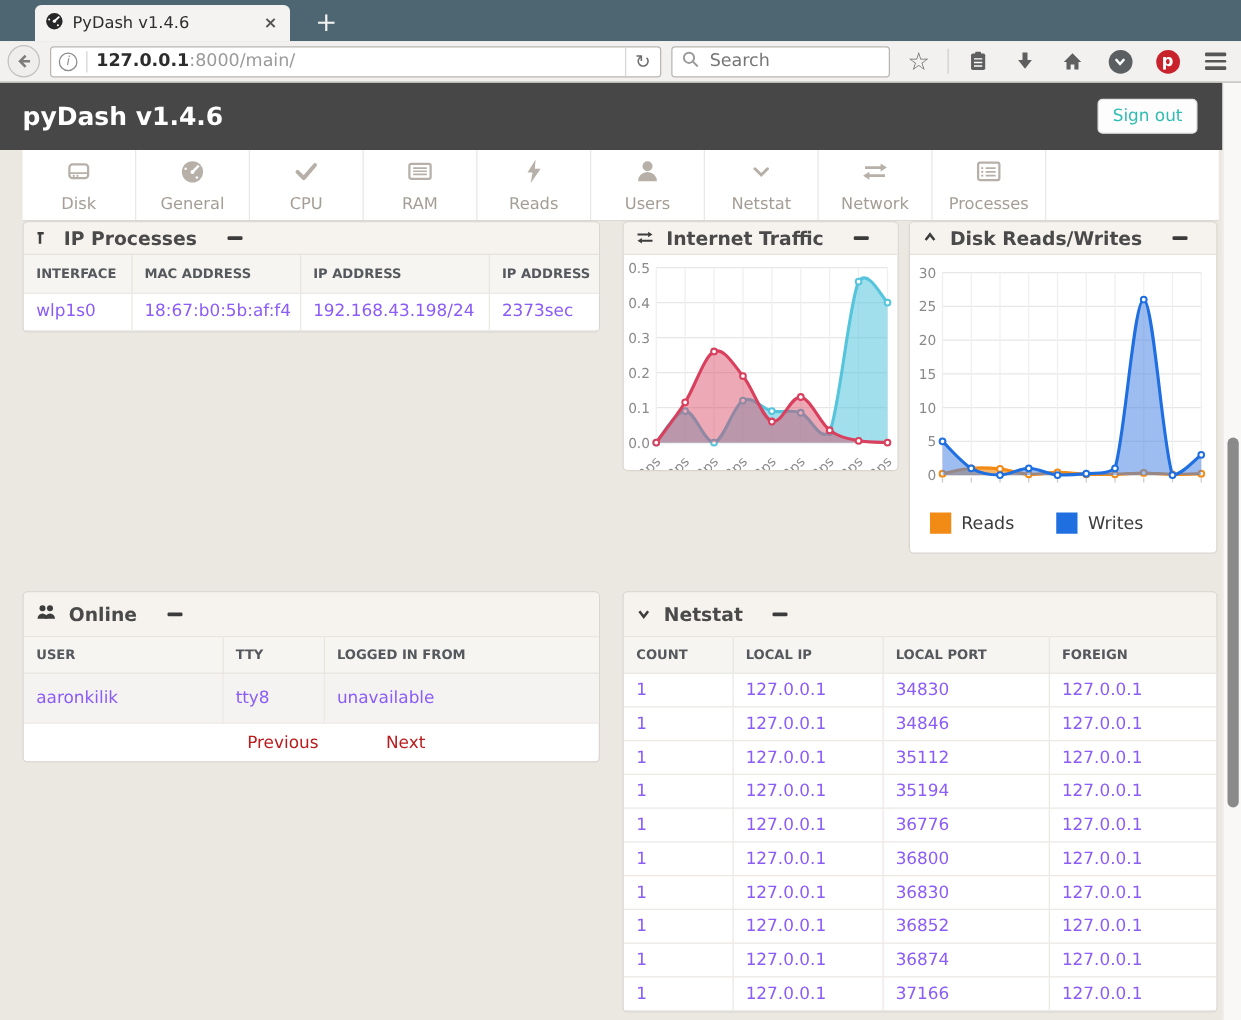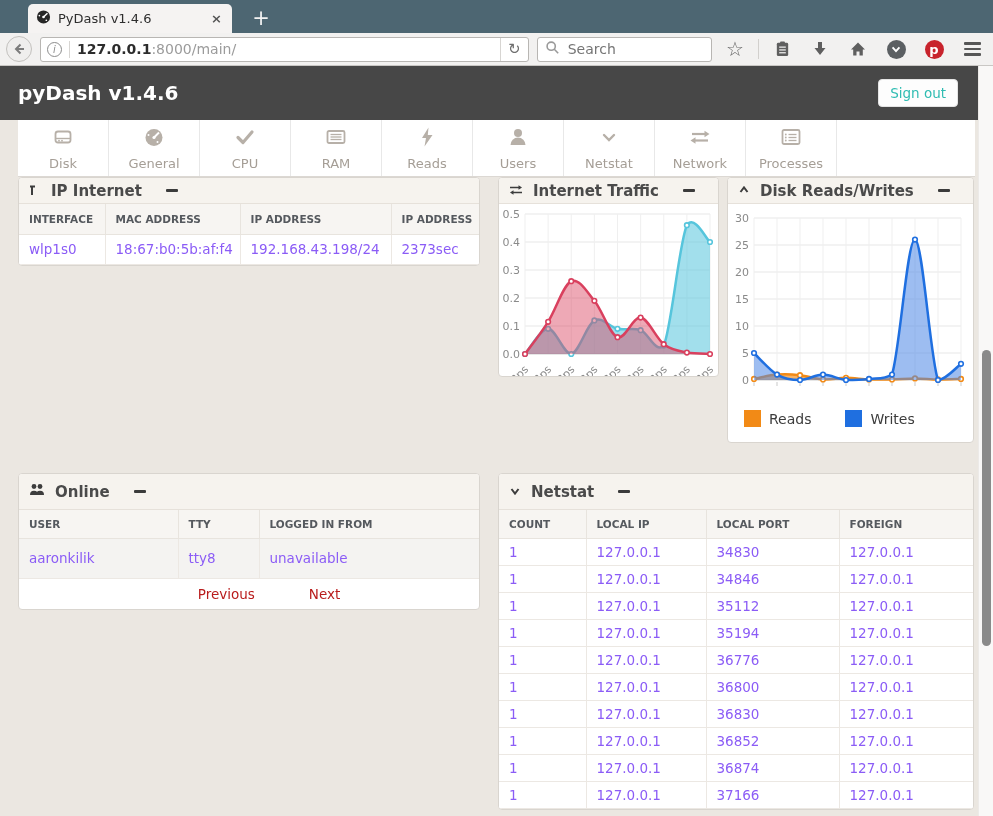--- a/index.html
+++ b/index.html
@@ -251,21 +251,21 @@
       </div>
       <div class="nav-fill"></div>
     </div>
 
     <div class="panel" style="left:18px;top:111px;width:462px;">
       <div class="phead phead-clip">
         <span><svg width="12" height="12" viewBox="0 0 12 12">
               <line x1="1" y1="2.5" x2="6" y2="2.5" stroke="#3d3d3d" stroke-width="2"></line>
               <line x1="3" y1="2.5" x2="3" y2="11" stroke="#3d3d3d" stroke-width="2"></line>
             </svg></span>
-        <span class="ptitle">IP Internet</span>
+        <span class="ptitle">IP Processes</span>
         <span class="pminus"></span>
       </div>
       <table class="tbl tbl-ip">
         <colgroup>
             <col style="width:86px">
             <col style="width:135px">
             <col style="width:151px">
             <col style="width:90px">
           </colgroup>
         <thead>

